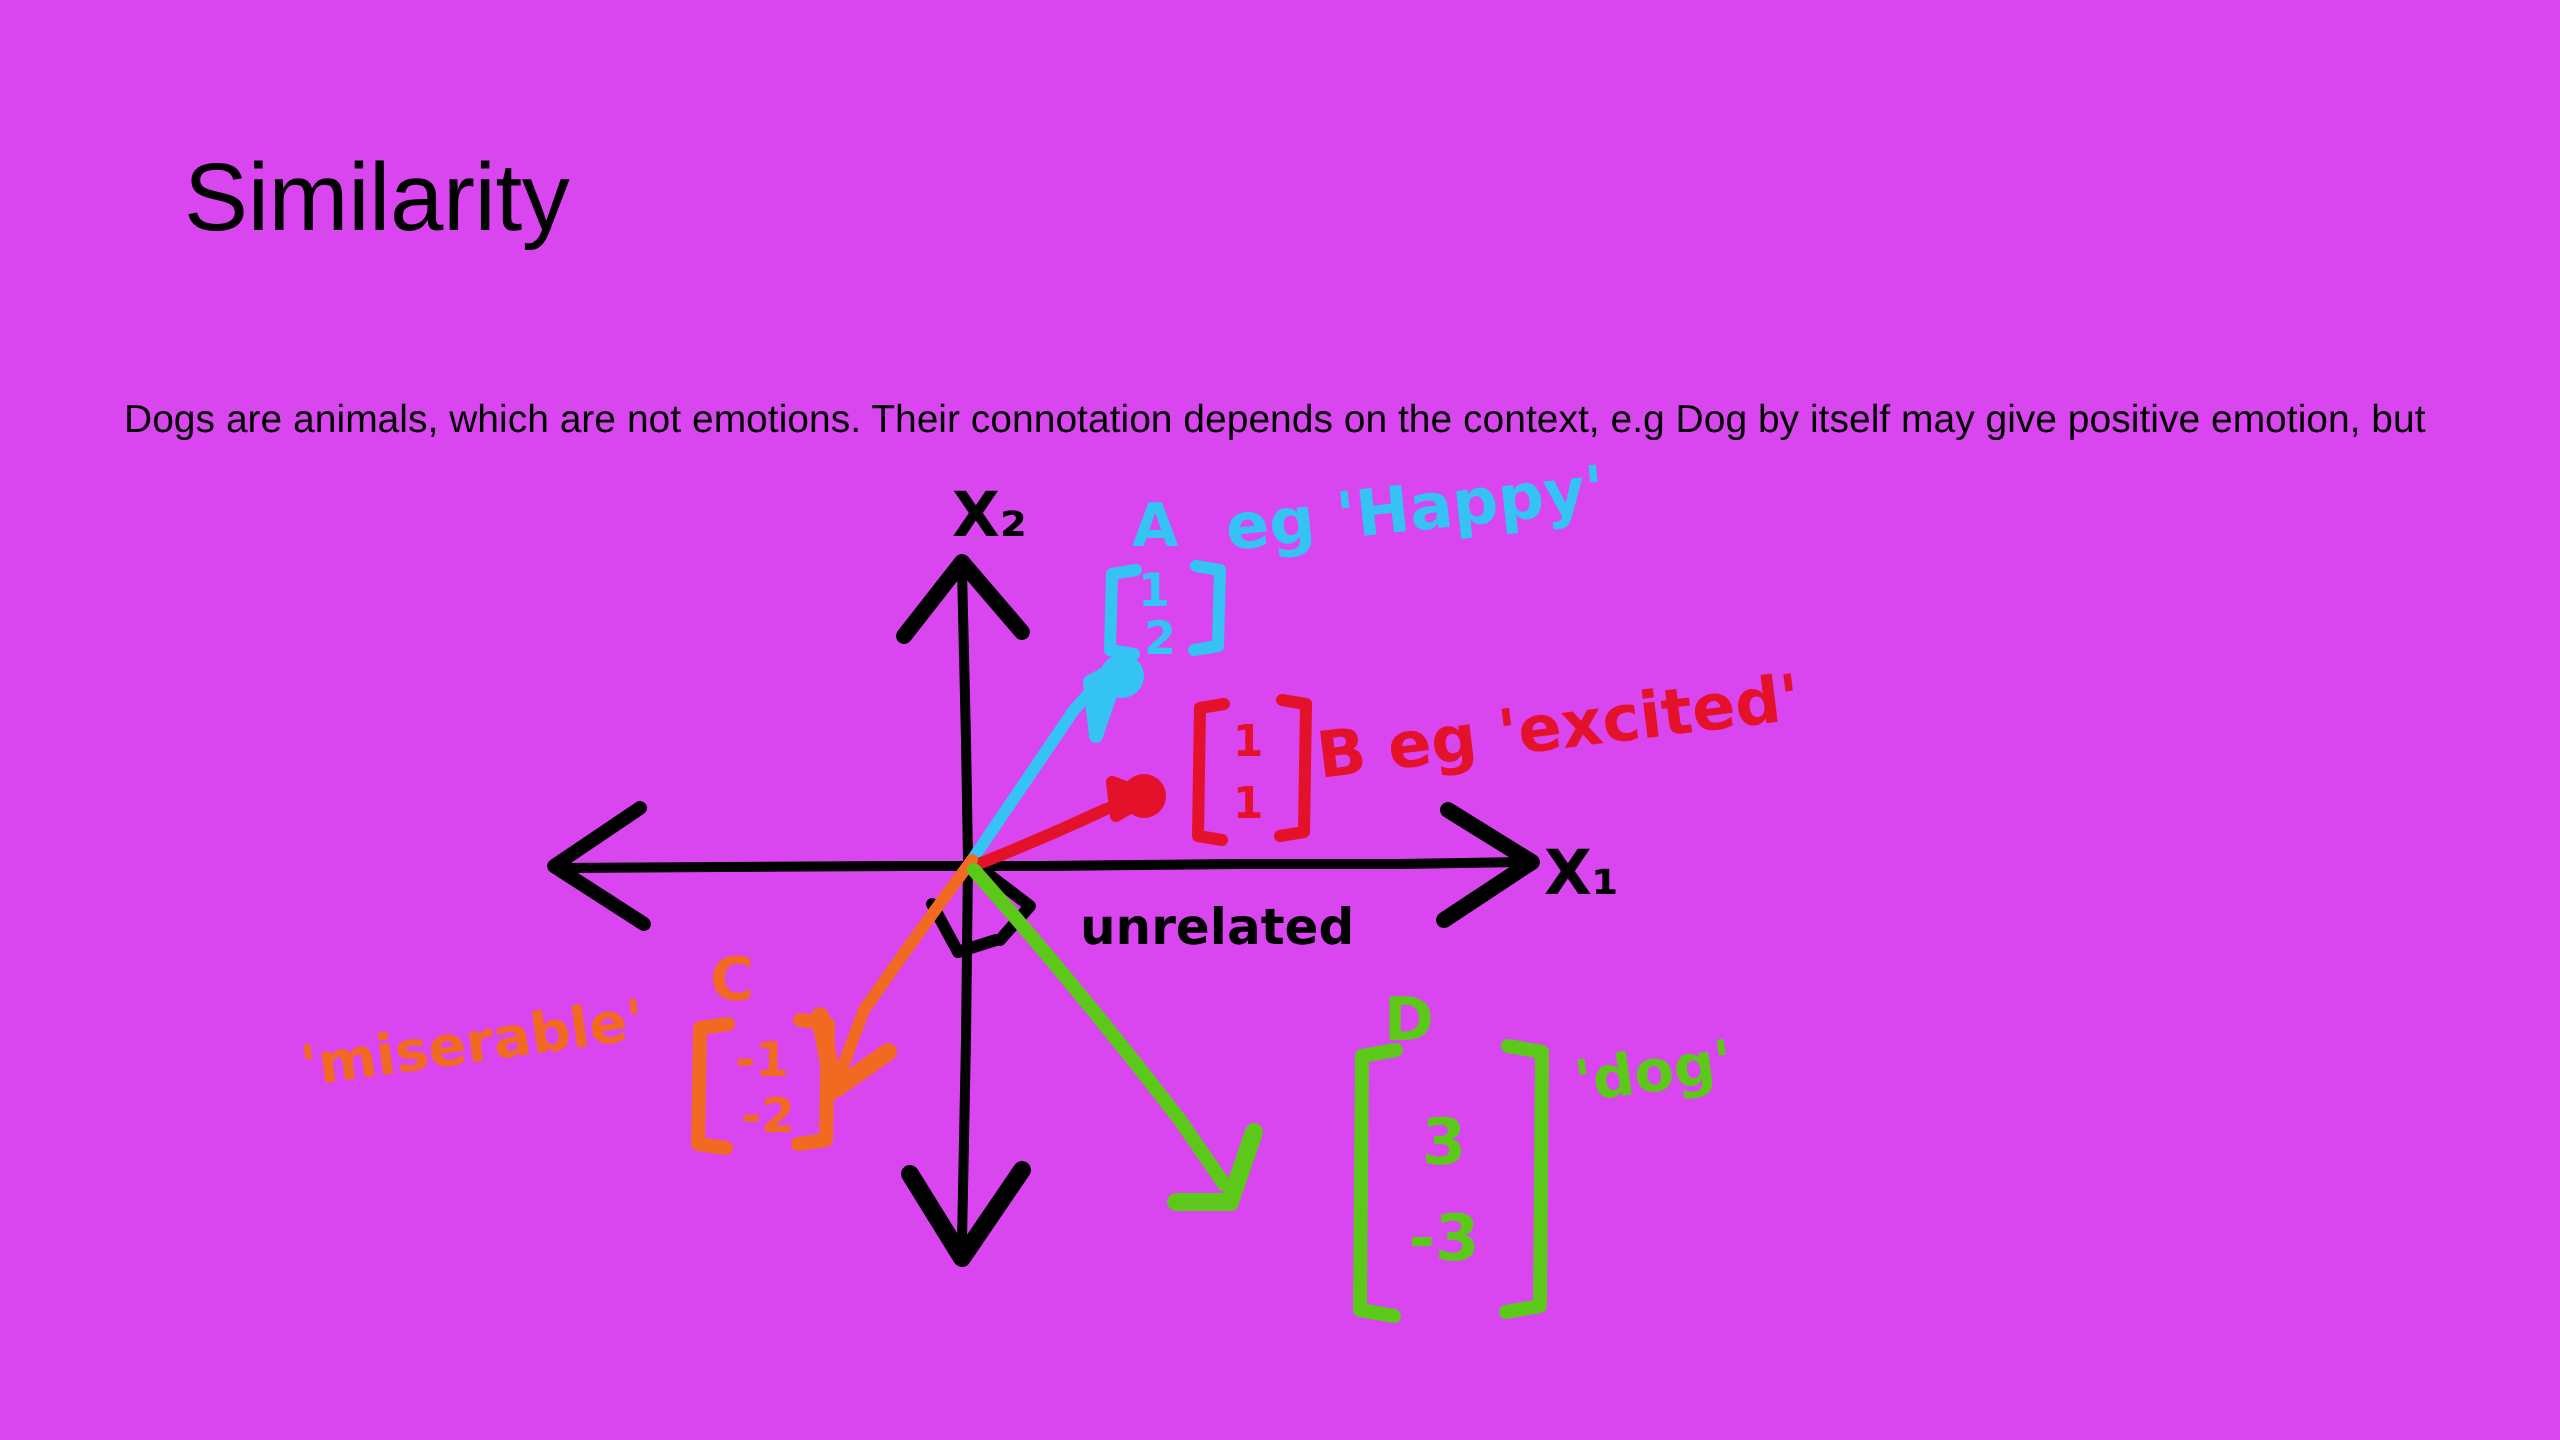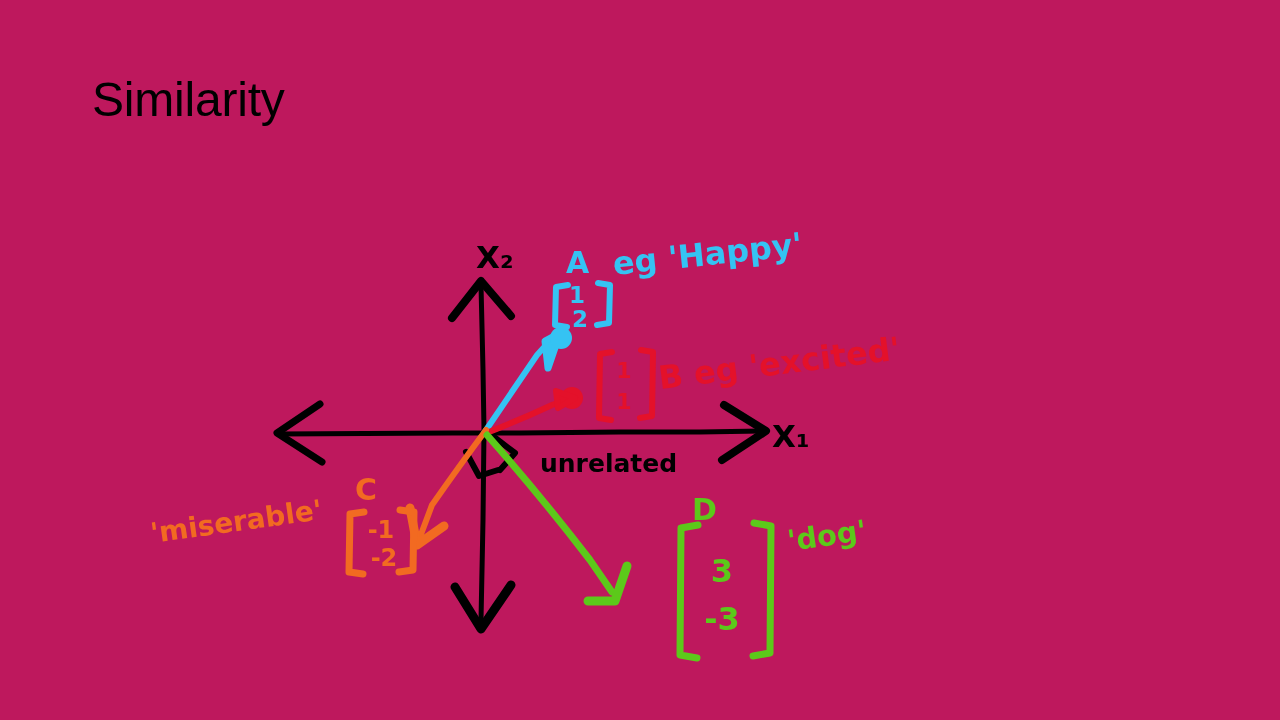--- a/index.html
+++ b/index.html
@@ -12,21 +12,21 @@
     width: 1280px;
     height: 720px;
     position: relative;
     overflow: hidden;
     font-family: "Liberation Sans", sans-serif;
     color: #000000;
   }
   #slide {
     position: absolute;
     inset: 0;
-    background: #be185d;
+    background: #d946ef;
   }
   #slide-title {
     position: absolute;
     left: 92px;
     top: 72px;
     font-size: 48px;
     font-weight: 400;
     letter-spacing: -0.2px;
     line-height: 1.15;
     color: #000000;
@@ -59,20 +59,21 @@
   }
   
 </style>
 </head>
 <body>
 
 <div id="slide">
 
   <div id="slide-title">Similarity</div>
 
+  <div class="body-para" id="body-para-1">Dogs are animals, which are not emotions. Their connotation depends on the context, e.g Dog by itself may give positive emotion, but</div>
 
 
   <svg id="sketch-layer" viewBox="0 0 1280 720">
 
     <g fill="none" stroke="#000000" stroke-linecap="round" stroke-linejoin="round">
 
       <path d="M 278 434 L 452 433 L 520 433 L 620 432 L 700 432 L 762 431" stroke-width="5"></path>
 
       <path d="M 724 405 L 766 431 L 722 460" stroke-width="8"></path>
 

